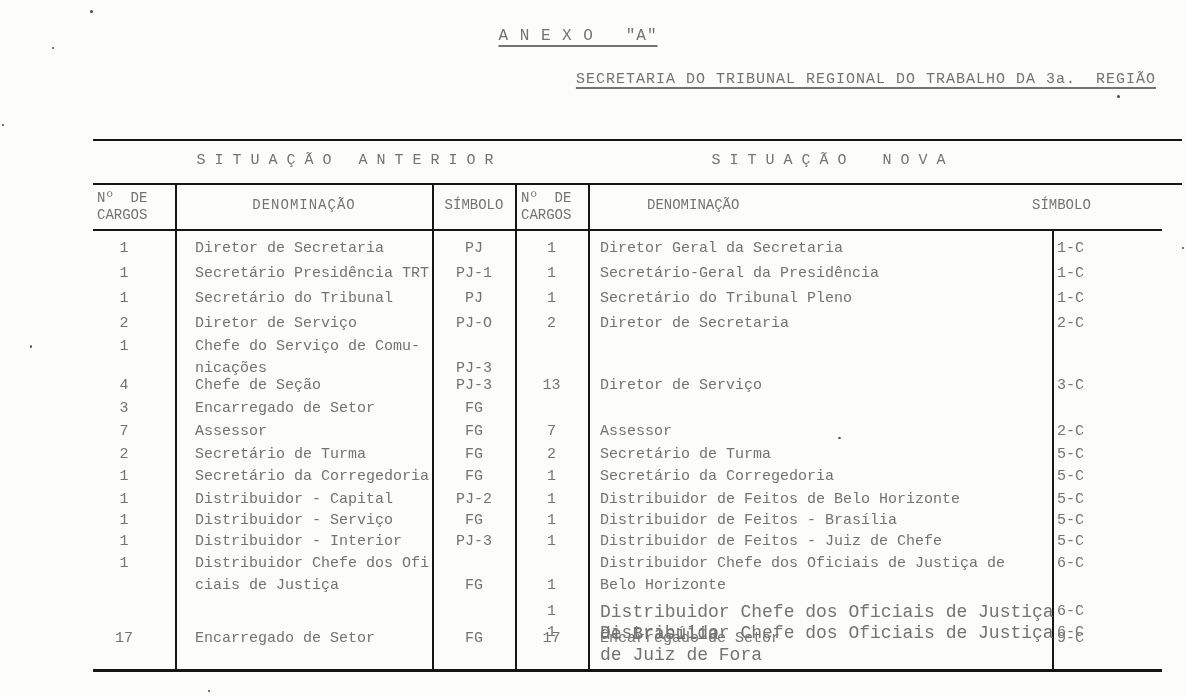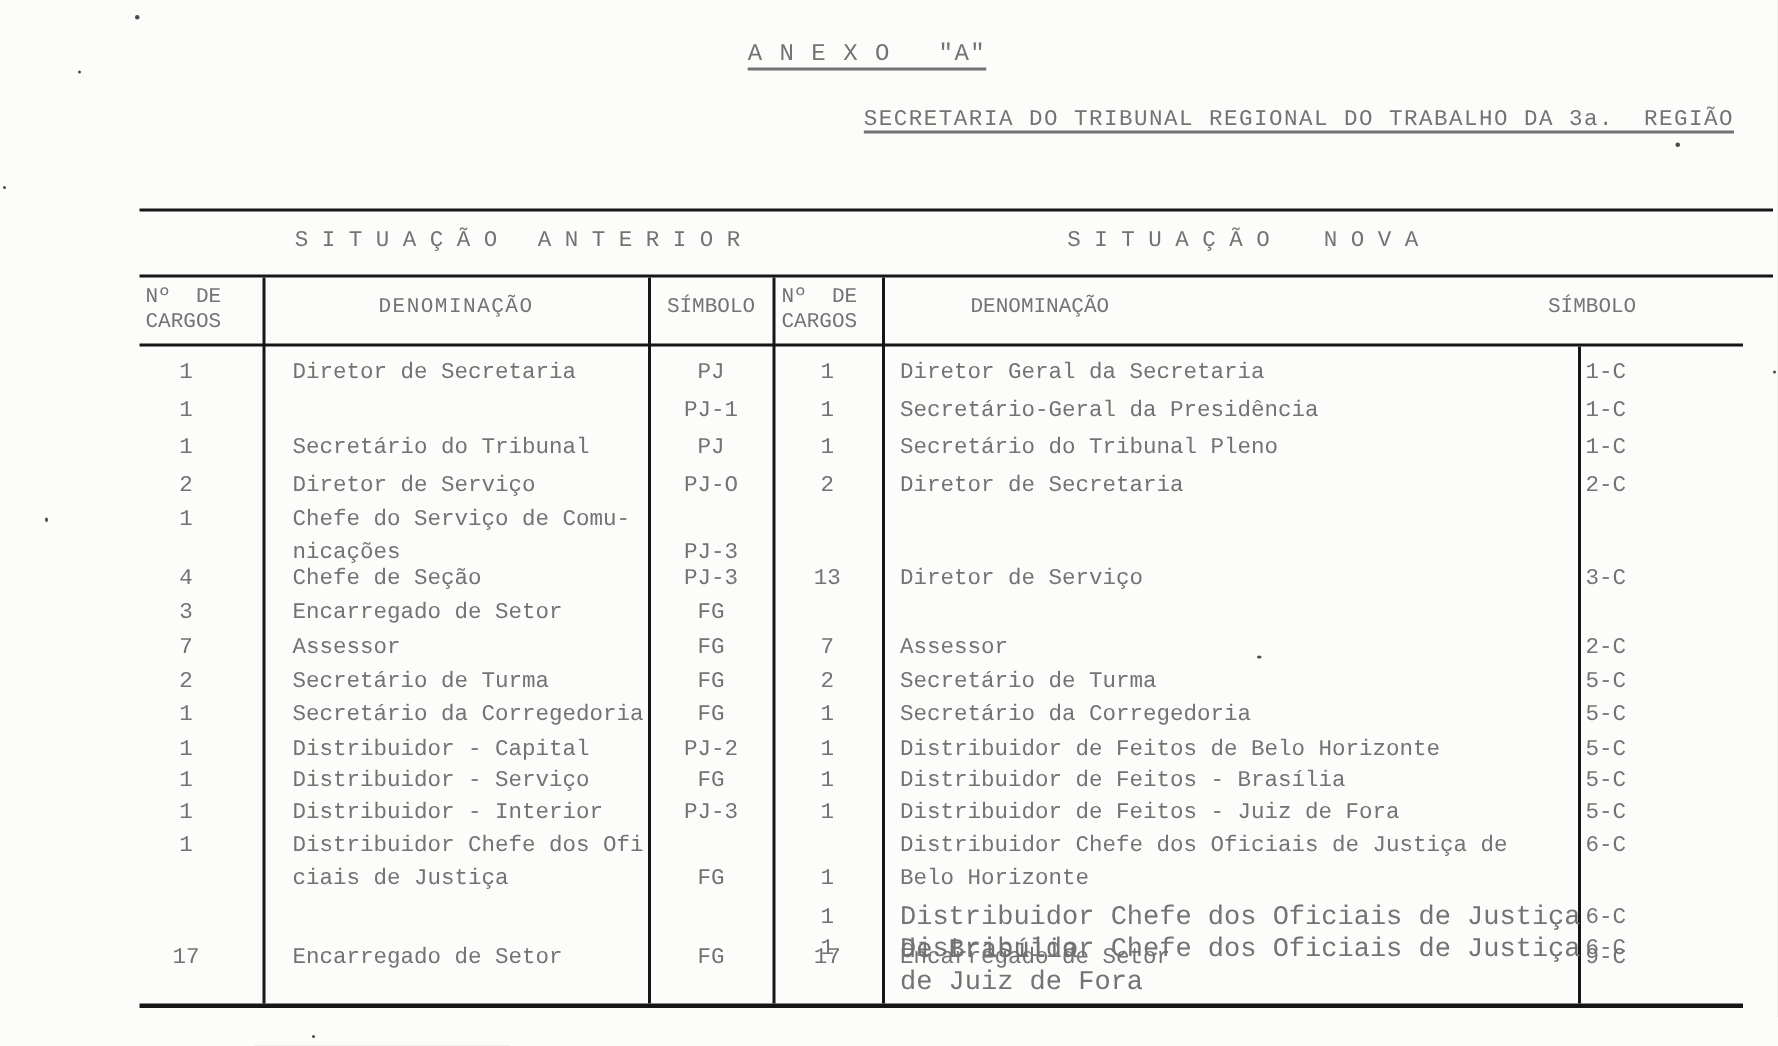--- a/index.html
+++ b/index.html
@@ -88,20 +88,21 @@
       <div class="trow" style="top: 238px;">
         <div class="cell c1">1</div>
         <div class="cell c2">Diretor de Secretaria</div>
         <div class="cell c3">PJ</div>
         <div class="cell c4">1</div>
         <div class="cell c5">Diretor Geral da Secretaria</div>
         <div class="cell c6">1-C</div>
       </div>
       <div class="trow" style="top: 263px;">
         <div class="cell c1">1</div>
+        <div class="cell c2">Secretário Presidência TRT</div>
         <div class="cell c3">PJ-1</div>
         <div class="cell c4">1</div>
         <div class="cell c5">Secretário-Geral da Presidência</div>
         <div class="cell c6">1-C</div>
       </div>
       <div class="trow" style="top: 288px;">
         <div class="cell c1">1</div>
         <div class="cell c2">Secretário do Tribunal</div>
         <div class="cell c3">PJ</div>
         <div class="cell c4">1</div>
@@ -180,21 +181,21 @@
         <div class="cell c3">FG</div>
         <div class="cell c4">1</div>
         <div class="cell c5">Distribuidor de Feitos - Brasília</div>
         <div class="cell c6">5-C</div>
       </div>
       <div class="trow" style="top: 531px;">
         <div class="cell c1">1</div>
         <div class="cell c2">Distribuidor - Interior</div>
         <div class="cell c3">PJ-3</div>
         <div class="cell c4">1</div>
-        <div class="cell c5">Distribuidor de Feitos - Juiz de Fora</div>
+        <div class="cell c5">Distribuidor de Feitos - Juiz de Chefe</div>
         <div class="cell c6">5-C</div>
       </div>
       <div class="trow" style="top: 553px; height: 44px;">
         <div class="cell c1">1</div>
         <div class="cell c2">Distribuidor Chefe dos Ofi
 ciais de Justiça</div>
         <div class="cell c3">
 FG</div>
         <div class="cell c4">
 1</div>

